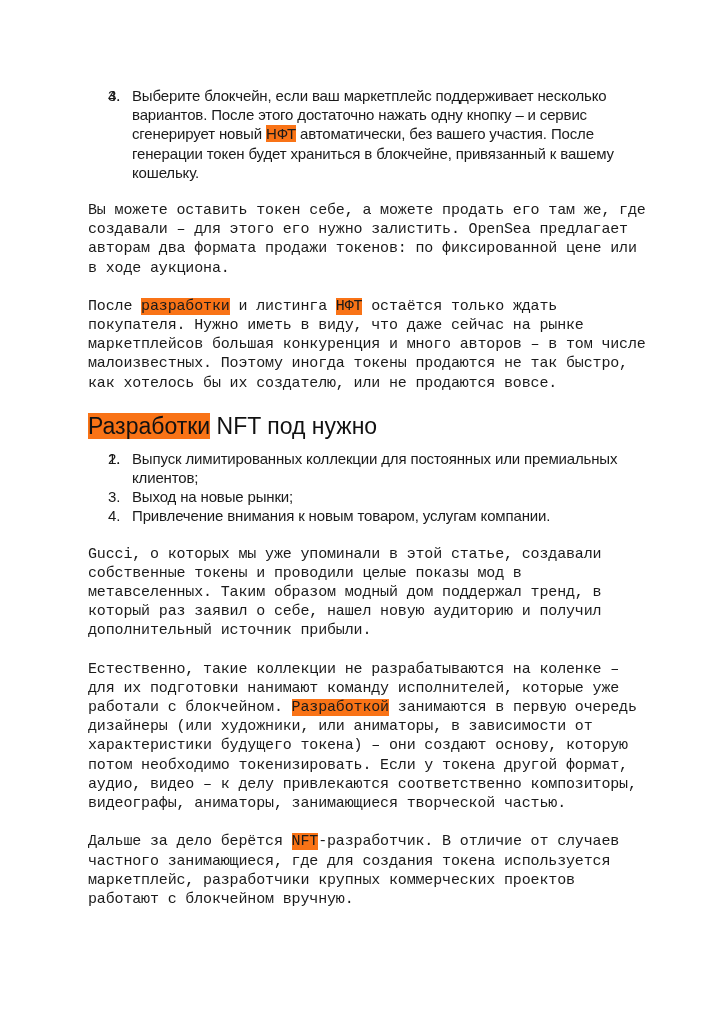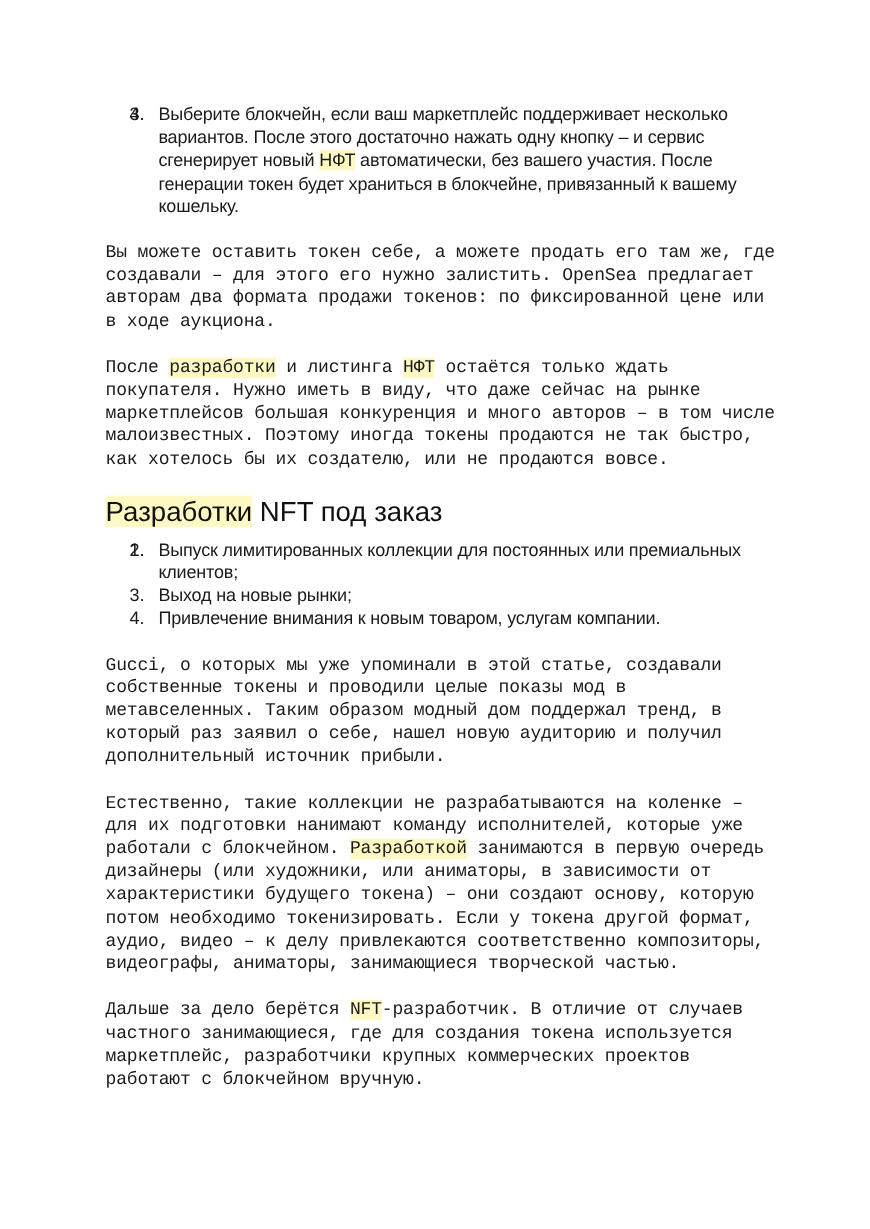--- a/index.html
+++ b/index.html
@@ -6,21 +6,21 @@
     body {
       width: 725px; height: 1024px; overflow: hidden; position: relative;
       font-family: "Liberation Sans", sans-serif; color: #1a1a1a;
     }
     .page { position: absolute; left: 88px; top: 86px; width: 560px; }
     .p {
       font-size: 15px; line-height: 19.2px; margin: 0 0 19px 0;
       letter-spacing: -0.15px;
       font-family: Liberation Mono, monospace;
     }
-    .hl { background: #fef9c3; }
+    .hl { background: #f97316; }
     ol { margin: 0 0 19px 0; padding: 0; list-style: none; }
     ol li {
       position: relative; padding-left: 44px; font-size: 15px; line-height: 19.2px;
       letter-spacing: -0.15px;
     }
     ol li .num { position: absolute; left: 20px; top: 0; }
     .h2 {
       font-size: 23px; line-height: 28px; margin: 0 0 9px 0; font-weight: normal;
       color: #111;
     }
@@ -38,21 +38,21 @@
     <li>
       <span class="num">4.</span>
       <span>Выберите блокчейн, если ваш маркетплейс поддерживает несколько вариантов. После этого достаточно нажать одну кнопку – и сервис сгенерирует новый </span><span class="hl">НФТ</span><span> автоматически, без вашего участия. После генерации токен будет храниться в блокчейне, привязанный к вашему кошельку.</span>
     </li>
   </ol>
 
   <p class="p">Вы можете оставить токен себе, а можете продать его там же, где создавали – для этого его нужно залистить. OpenSea предлагает авторам два формата продажи токенов: по фиксированной цене или в ходе аукциона.</p>
 
   <p class="p"><span>После </span><span class="hl">разработки</span><span> и листинга </span><span class="hl">НФТ</span><span> остаётся только ждать покупателя. Нужно иметь в виду, что даже сейчас на рынке маркетплейсов большая конкуренция и много авторов – в том числе малоизвестных. Поэтому иногда токены продаются не так быстро, как хотелось бы их создателю, или не продаются вовсе.</span></p>
 
-  <h2 class="h2" style="margin-top:6px;"><span class="hl">Разработки</span><span> NFT под заказ</span></h2>
+  <h2 class="h2" style="margin-top:6px;"><span class="hl">Разработки</span><span> NFT под нужно</span></h2>
 
 
   <ol>
     <li><span class="num">1.</span></li>
     <li><span class="num">2.</span><span>Выпуск лимитированных коллекции для постоянных или премиальных клиентов;</span></li>
     <li><span class="num">3.</span><span>Выход на новые рынки;</span></li>
     <li><span class="num">4.</span><span>Привлечение внимания к новым товаром, услугам компании.</span></li>
   </ol>
 
   <p class="p">Gucci, о которых мы уже упоминали в этой статье, создавали собственные токены и проводили целые показы мод в метавселенных. Таким образом модный дом поддержал тренд, в который раз заявил о себе, нашел новую аудиторию и получил дополнительный источник прибыли.</p>

